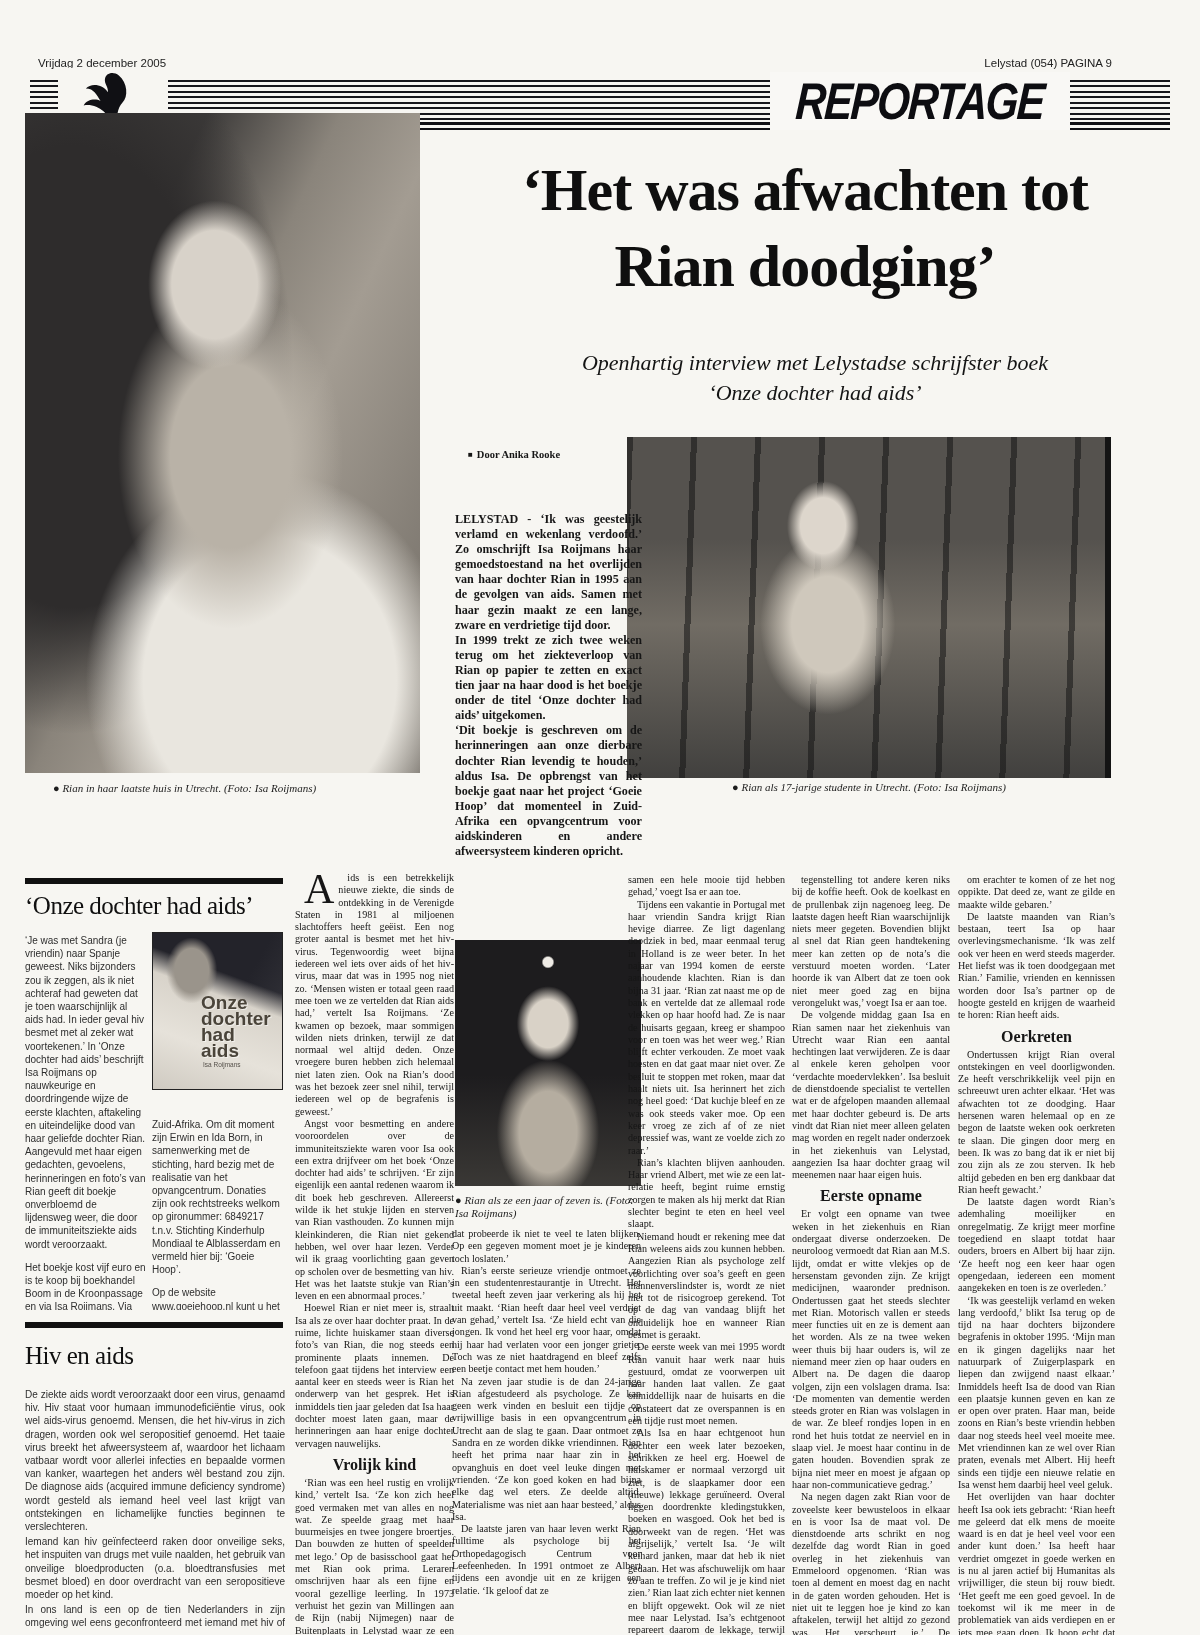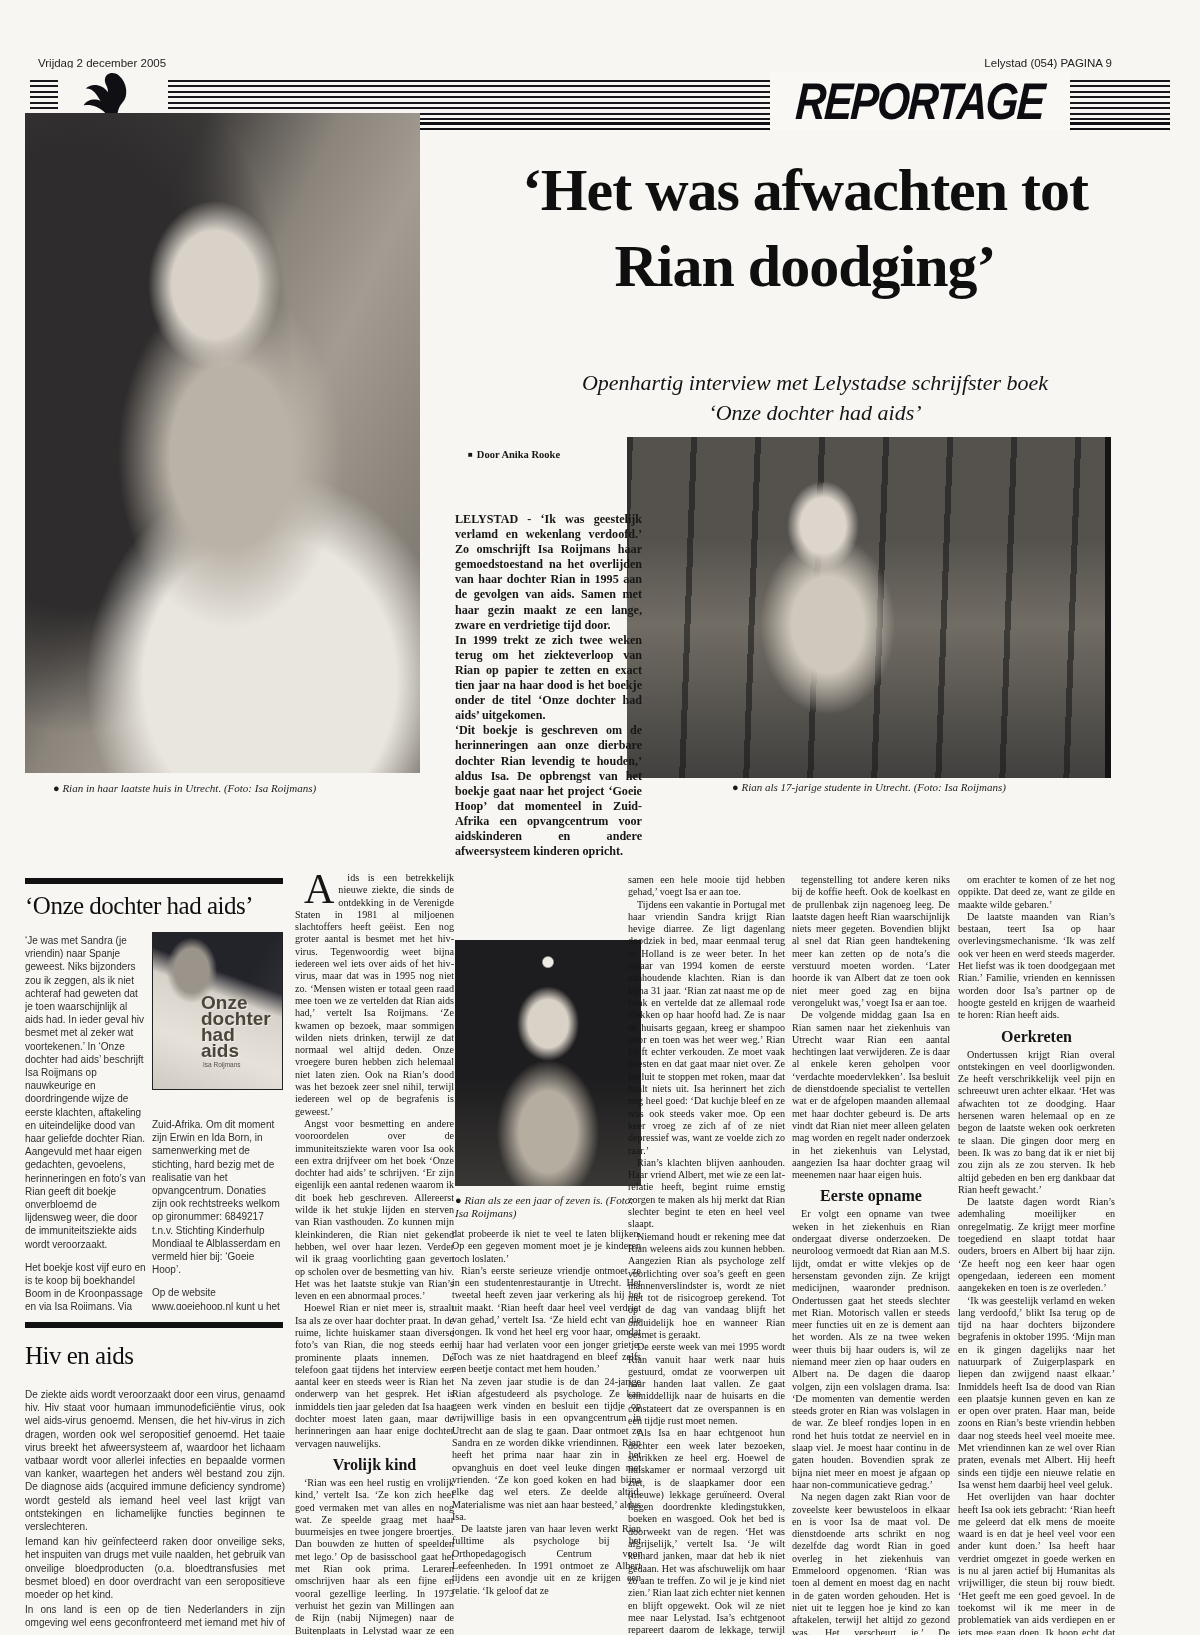--- a/index.html
+++ b/index.html
@@ -77,21 +77,21 @@
   .caption-right { left:627px; top:781px; width:484px; text-align:center; }
   .caption-child { left:455px; top:1194px; width:186px; }
 
   
   .headline {
     left:420px; top:152px; width:770px; text-align:center;
     font-weight:bold; font-size:60px; line-height:76px; letter-spacing:-1px; color:#0f0f0f;
   }
   .standfirst {
     left:440px; top:348px; width:750px; text-align:center;
-    font-style:italic; font-size:22px; line-height:30px; color:#141414;margin-top:20px;
+    font-style:italic; font-size:22px; line-height:30px; color:#141414;
   }
   .byline { left:468px; top:449px; font-size:10.5px; font-weight:bold; }
   .byline .sq { font-size:8px; vertical-align:1px; margin-right:4px; }
 
   
   .bodycol { font-size:10.1px; line-height:12.3px; overflow:hidden; }
   .bodycol p { text-align:justify; text-indent:9px; }
   .bodycol.cont p:first-child { text-indent:0; }
   .subhead { font-weight:bold; font-size:16px; line-height:18px; margin:6px 0 3px 0;text-align:center; }
 

